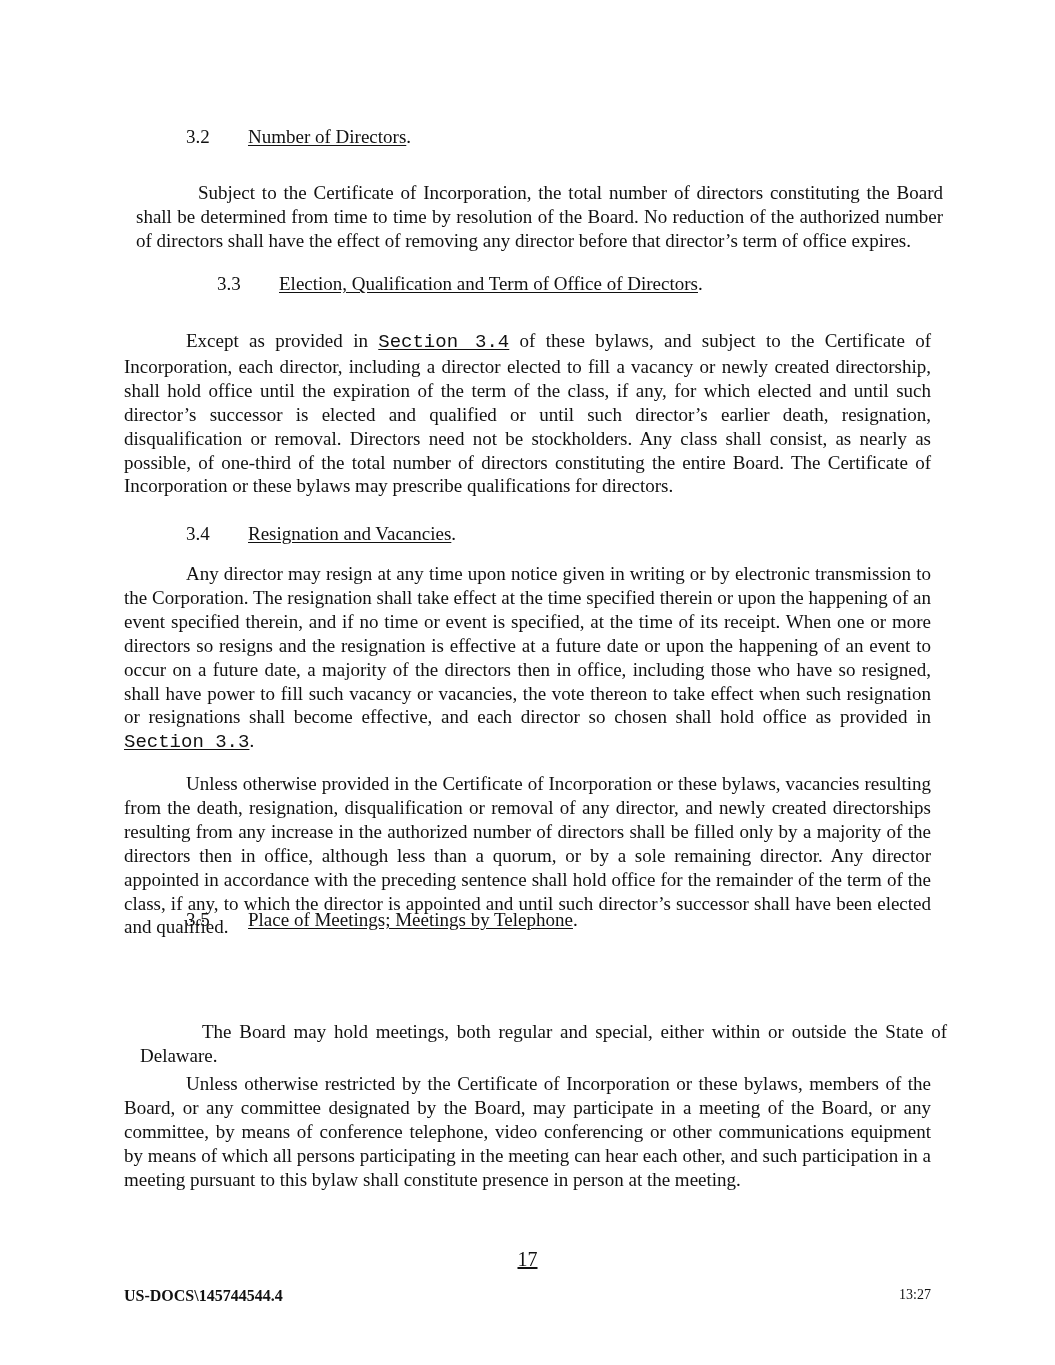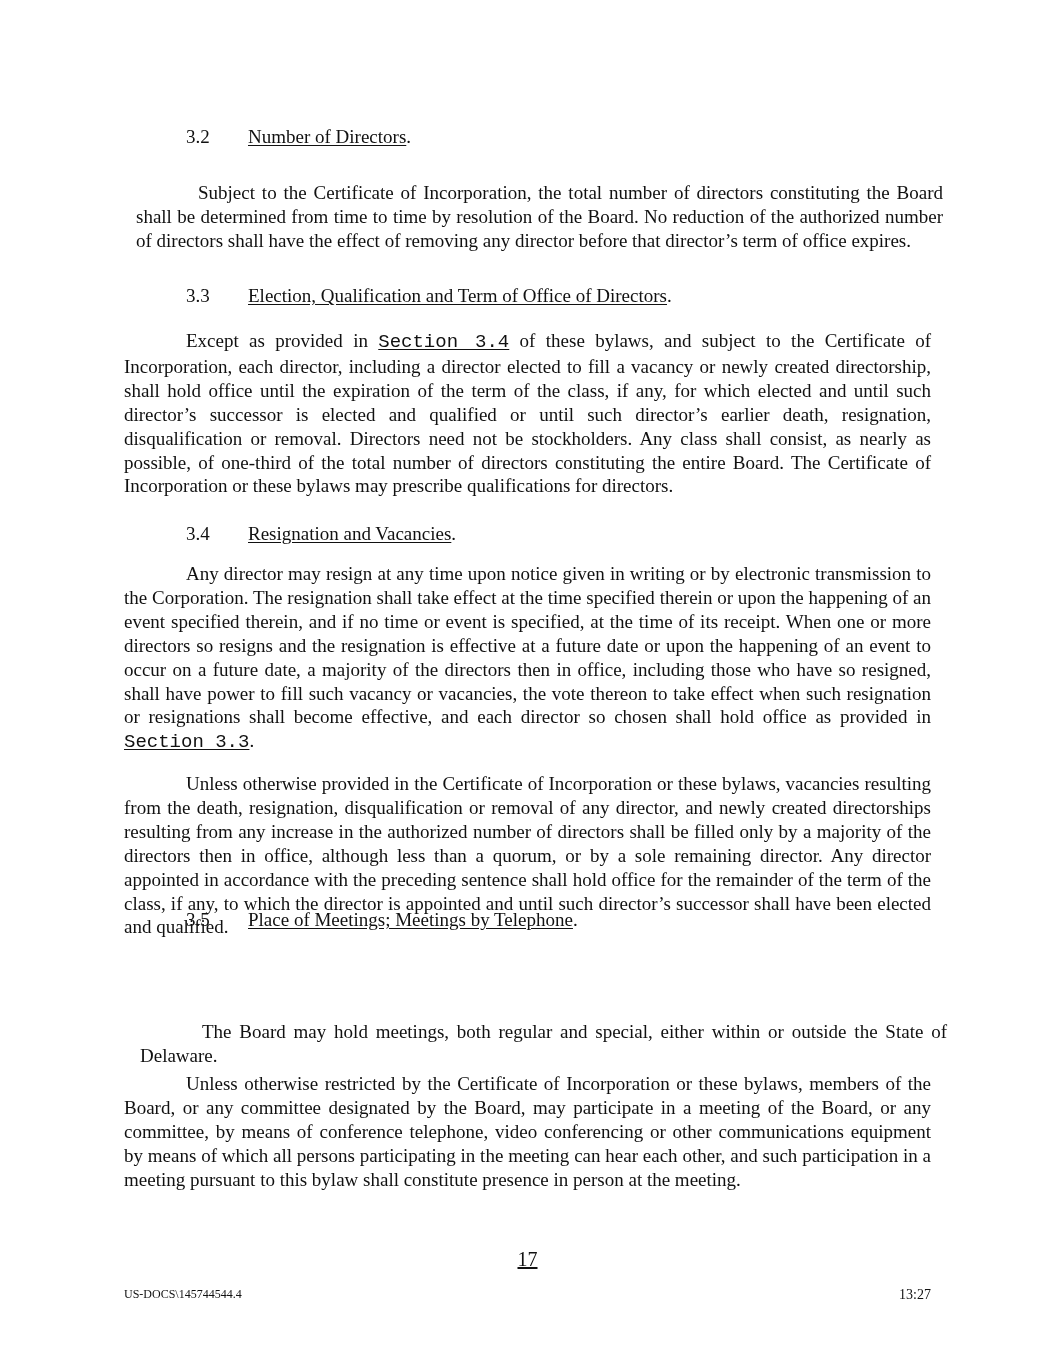--- a/index.html
+++ b/index.html
@@ -6,34 +6,34 @@
     body { width: 1055px; height: 1365px; position: relative; overflow: hidden;
            font-family: "Liberation Serif", "DejaVu Serif", serif; color: #111111; }
     .page { position: absolute; left: 124px; top: 0; width: 807px; }
     .heading { position: absolute; left: 62px; font-size: 19px; line-height: 24px; white-space: nowrap; }
     .heading .num { display: inline-block; width: 62px; }
     .heading .title { text-decoration: underline; text-underline-offset: 2px; }
     .para { position: absolute; left: 0; width: 807px; font-size: 19px; line-height: 23.9px;
             text-align: justify; text-indent: 62px; }
     .ref { text-decoration: underline; text-underline-offset: 2px; font-family: Liberation Mono, monospace; }
     .page-number { position: absolute; left: 0; width: 807px; top: 1248px; text-align: center; font-size: 20px; text-decoration: underline; }
-    .footer-id { position: absolute; left: 124px; top: 1287px; font-size: 12px; }
+    .footer-id { position: absolute; left: 124px; top: 1287px; font-size: 16px; font-weight: bold; }
     .footer-time { position: absolute; right: 124px; top: 1287px; font-size: 14px; }
   </style>
 </head>
 <body>
 
 <div class="page">
 
   <div class="heading" style="top:125px;">
     <span class="num">3.2</span><span class="title">Number of Directors</span><span>.</span>
   </div>
   <p class="para" style="top:169px;margin:12px;">Subject to the Certificate of Incorporation, the total number of directors constituting the Board shall be determined from time to time by resolution of the Board. No reduction of the authorized number of directors shall have the effect of removing any director before that director’s term of office expires.</p>
 
-  <div class="heading" style="top:284px;">
+  <div class="heading" style="top:272px;margin-left:31px;">
     <span class="num">3.3</span><span class="title">Election, Qualification and Term of Office of Directors</span><span>.</span>
   </div>
   <p class="para" style="top:329px;margin:0;"><span>Except as provided in </span><span class="ref">Section 3.4</span><span> of these bylaws, and subject to the Certificate of Incorporation, each director, including a director elected to fill a vacancy or newly created directorship, shall hold office until the expiration of the term of the class, if any, for which elected and until such director’s successor is elected and qualified or until such director’s earlier death, resignation, disqualification or removal. Directors need not be stockholders. Any class shall consist, as nearly as possible, of one-third of the total number of directors constituting the entire Board. The Certificate of Incorporation or these bylaws may prescribe qualifications for directors.</span></p>
 
   <div class="heading" style="top:522px;">
     <span class="num">3.4</span><span class="title">Resignation and Vacancies</span><span>.</span>
   </div>
   <p class="para" style="top:562px;margin:0;"><span>Any director may resign at any time upon notice given in writing or by electronic transmission to the Corporation. The resignation shall take effect at the time specified therein or upon the happening of an event specified therein, and if no time or event is specified, at the time of its receipt. When one or more directors so resigns and the resignation is effective at a future date or upon the happening of an event to occur on a future date, a majority of the directors then in office, including those who have so resigned, shall have power to fill such vacancy or vacancies, the vote thereon to take effect when such resignation or resignations shall become effective, and each director so chosen shall hold office as provided in </span><span class="ref">Section 3.3</span><span>.</span></p>
   <p class="para" style="top:772px;margin:0;">Unless otherwise provided in the Certificate of Incorporation or these bylaws, vacancies resulting from the death, resignation, disqualification or removal of any director, and newly created directorships resulting from any increase in the authorized number of directors shall be filled only by a majority of the directors then in office, although less than a quorum, or by a sole remaining director. Any director appointed in accordance with the preceding sentence shall hold office for the remainder of the term of the class, if any, to which the director is appointed and until such director’s successor shall have been elected and qualified.</p>
 

